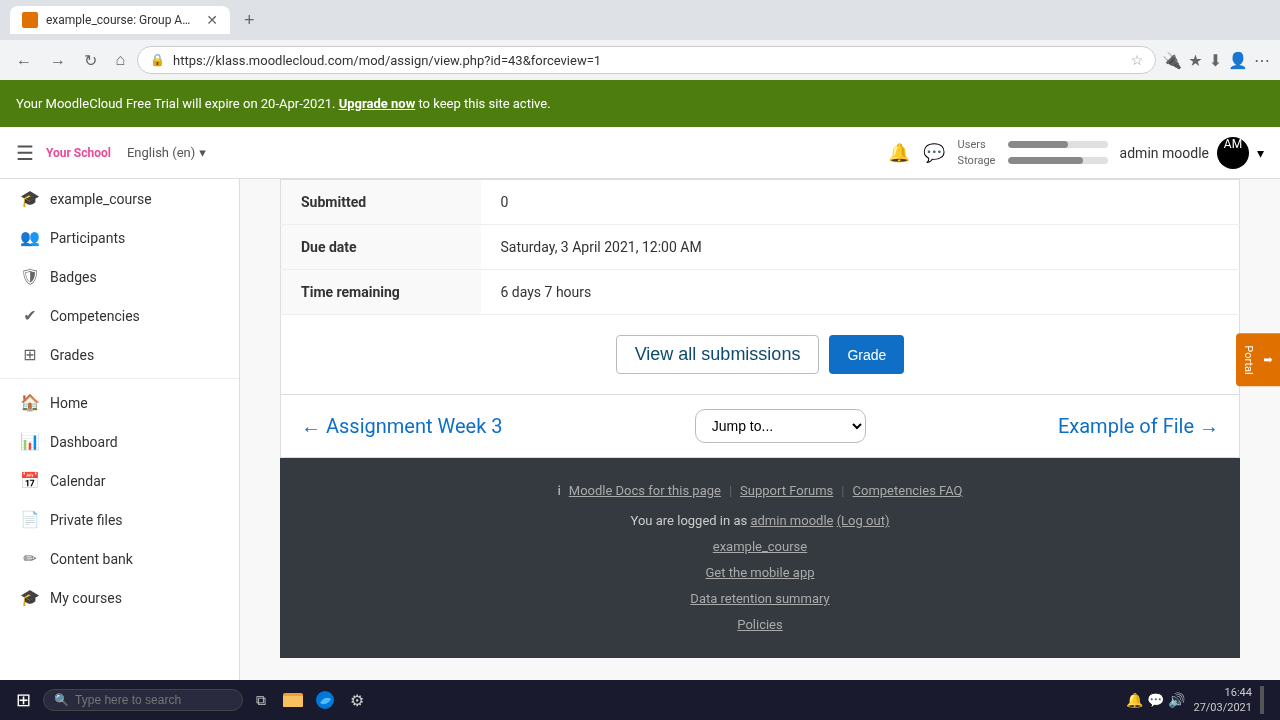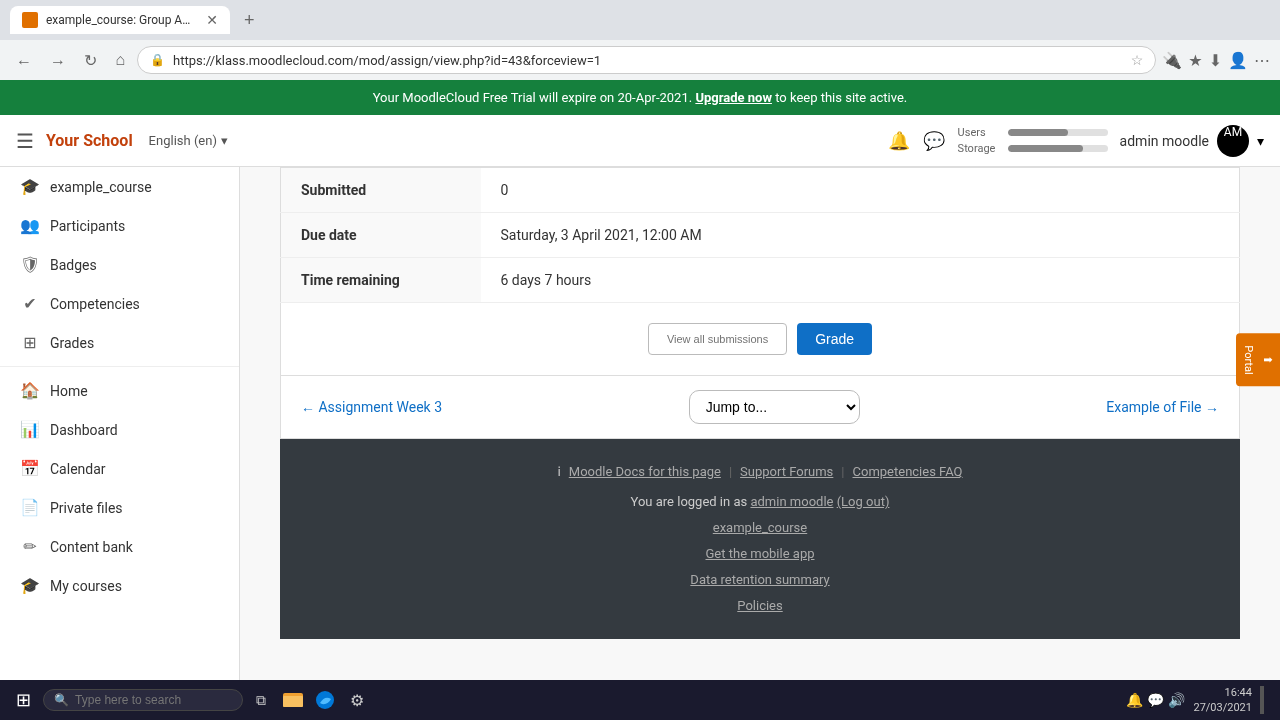--- a/index.html
+++ b/index.html
@@ -10,27 +10,27 @@
     .tab-title { overflow: hidden; text-overflow: ellipsis; white-space: nowrap; color: #333; font-size: 12px; }
     .tab-close { color: #666; font-size: 14px; cursor: pointer; margin-left: 4px; }
     .tab-new { background: none; border: none; font-size: 18px; color: #666; cursor: pointer; padding: 0 6px; }
     .browser-controls { display: flex; align-items: center; padding: 6px 10px; gap: 6px; background: #f1f3f4; }
     .nav-btn { background: none; border: none; color: #666; font-size: 16px; cursor: pointer; padding: 4px 6px; border-radius: 50%; }
     .address-bar { flex: 1; display: flex; align-items: center; background: #fff; border: 1px solid #ccc; border-radius: 20px; padding: 5px 12px; gap: 8px; }
     .address-text { flex: 1; font-size: 13px; color: #333; }
     .browser-actions { display: flex; gap: 6px; align-items: center; }
 
     
-    .banner { background: #15803d; color: #fff; text-align: center; padding: 10px; font-size: 13px; }
+    .banner { background: #4d7c0f; color: #fff; padding: 16px; font-size: 13px; }
     .banner a { color: #fff; font-weight: bold; text-decoration: underline; }
 
     
     .top-nav { background: #fff; border-bottom: 1px solid #ddd; display: flex; align-items: center; padding: 0 16px; height: 52px; }
     .hamburger { font-size: 20px; color: #555; cursor: pointer; margin-right: 12px; }
-    .site-name { font-size: 16px; font-weight: bold; color: #c2410c; margin-right: 16px; }
+    .site-name { font-size: 12px; font-weight: bold; color: #ec4899; margin-right: 16px; }
     .lang-selector { display: flex; align-items: center; gap: 4px; font-size: 13px; color: #555; cursor: pointer; }
     .nav-spacer { flex: 1; }
     .nav-right { display: flex; align-items: center; gap: 12px; }
     .nav-icon { font-size: 18px; color: #666; cursor: pointer; }
     .usage-section { display: flex; flex-direction: column; gap: 3px; font-size: 11px; color: #666; }
     .usage-row { display: flex; align-items: center; }
     .usage-bar { width: 100px; height: 7px; background: #e0e0e0; border-radius: 4px; overflow: hidden; }
     .usage-fill { height: 100%; background: #888; border-radius: 4px; }
     .user-info { display: flex; align-items: center; gap: 8px; cursor: pointer; }
     .user-name { font-size: 14px; color: #333; }
@@ -48,26 +48,26 @@
 
     
     .info-table { width: 100%; background: #fff; border: 1px solid #ddd; border-collapse: collapse; }
     .info-table tr { border-bottom: 1px solid #eee; padding-left: 44px; }
     .info-table td { padding: 14px 20px; }
     .info-table td:first-child { font-weight: bold; color: #333; width: 200px; background: #f9f9f9; }
     .info-table td:last-child { color: #333; }
 
     
     .buttons-row { display: flex; justify-content: center; gap: 10px; padding: 20px; background: #fff; border: 1px solid #ddd; border-top: none; }
-    .btn-view { background: #fff; border: 1px solid #bbb; color: #737373; padding: 8px 18px; border-radius: 4px; cursor: pointer; font-size: 11px; }
+    .btn-view { background: #fff; border: 1px solid #bbb; color: #0c4a6e; padding: 8px 18px; border-radius: 4px; cursor: pointer; font-size: 18px; }
     .btn-grade { background: #0f6fc6; color: #fff; border: none; padding: 8px 18px; border-radius: 4px; cursor: pointer; font-size: 14px; }
 
     
     .nav-row { display: flex; align-items: center; justify-content: space-between; padding: 14px 20px; background: #fff; border: 1px solid #ddd; border-top: none; margin-bottom: 0; }
-    .nav-prev a, .nav-next a { color: #0f6fc6; text-decoration: none; font-size: 14px; }
+    .nav-prev a, .nav-next a { color: #0f6fc6; text-decoration: none; font-size: 20px; }
     .jump-select { padding: 7px 12px; border: 1px solid #bbb; border-radius: 10px; font-size: 14px; background: #fff; min-width: 160px; }
 
     
     .footer { background: #343a40; color: #ccc; text-align: center; padding: 20px; font-size: 13px; line-height: 2; }
     .footer a { color: #aaa; text-decoration: underline; text-align: center; }
     .footer-links { display: flex; justify-content: center; gap: 8px; margin-bottom: 4px; align-items: center; }
     .footer-sep { color: #666; }
 
     
     .portal-badge {

